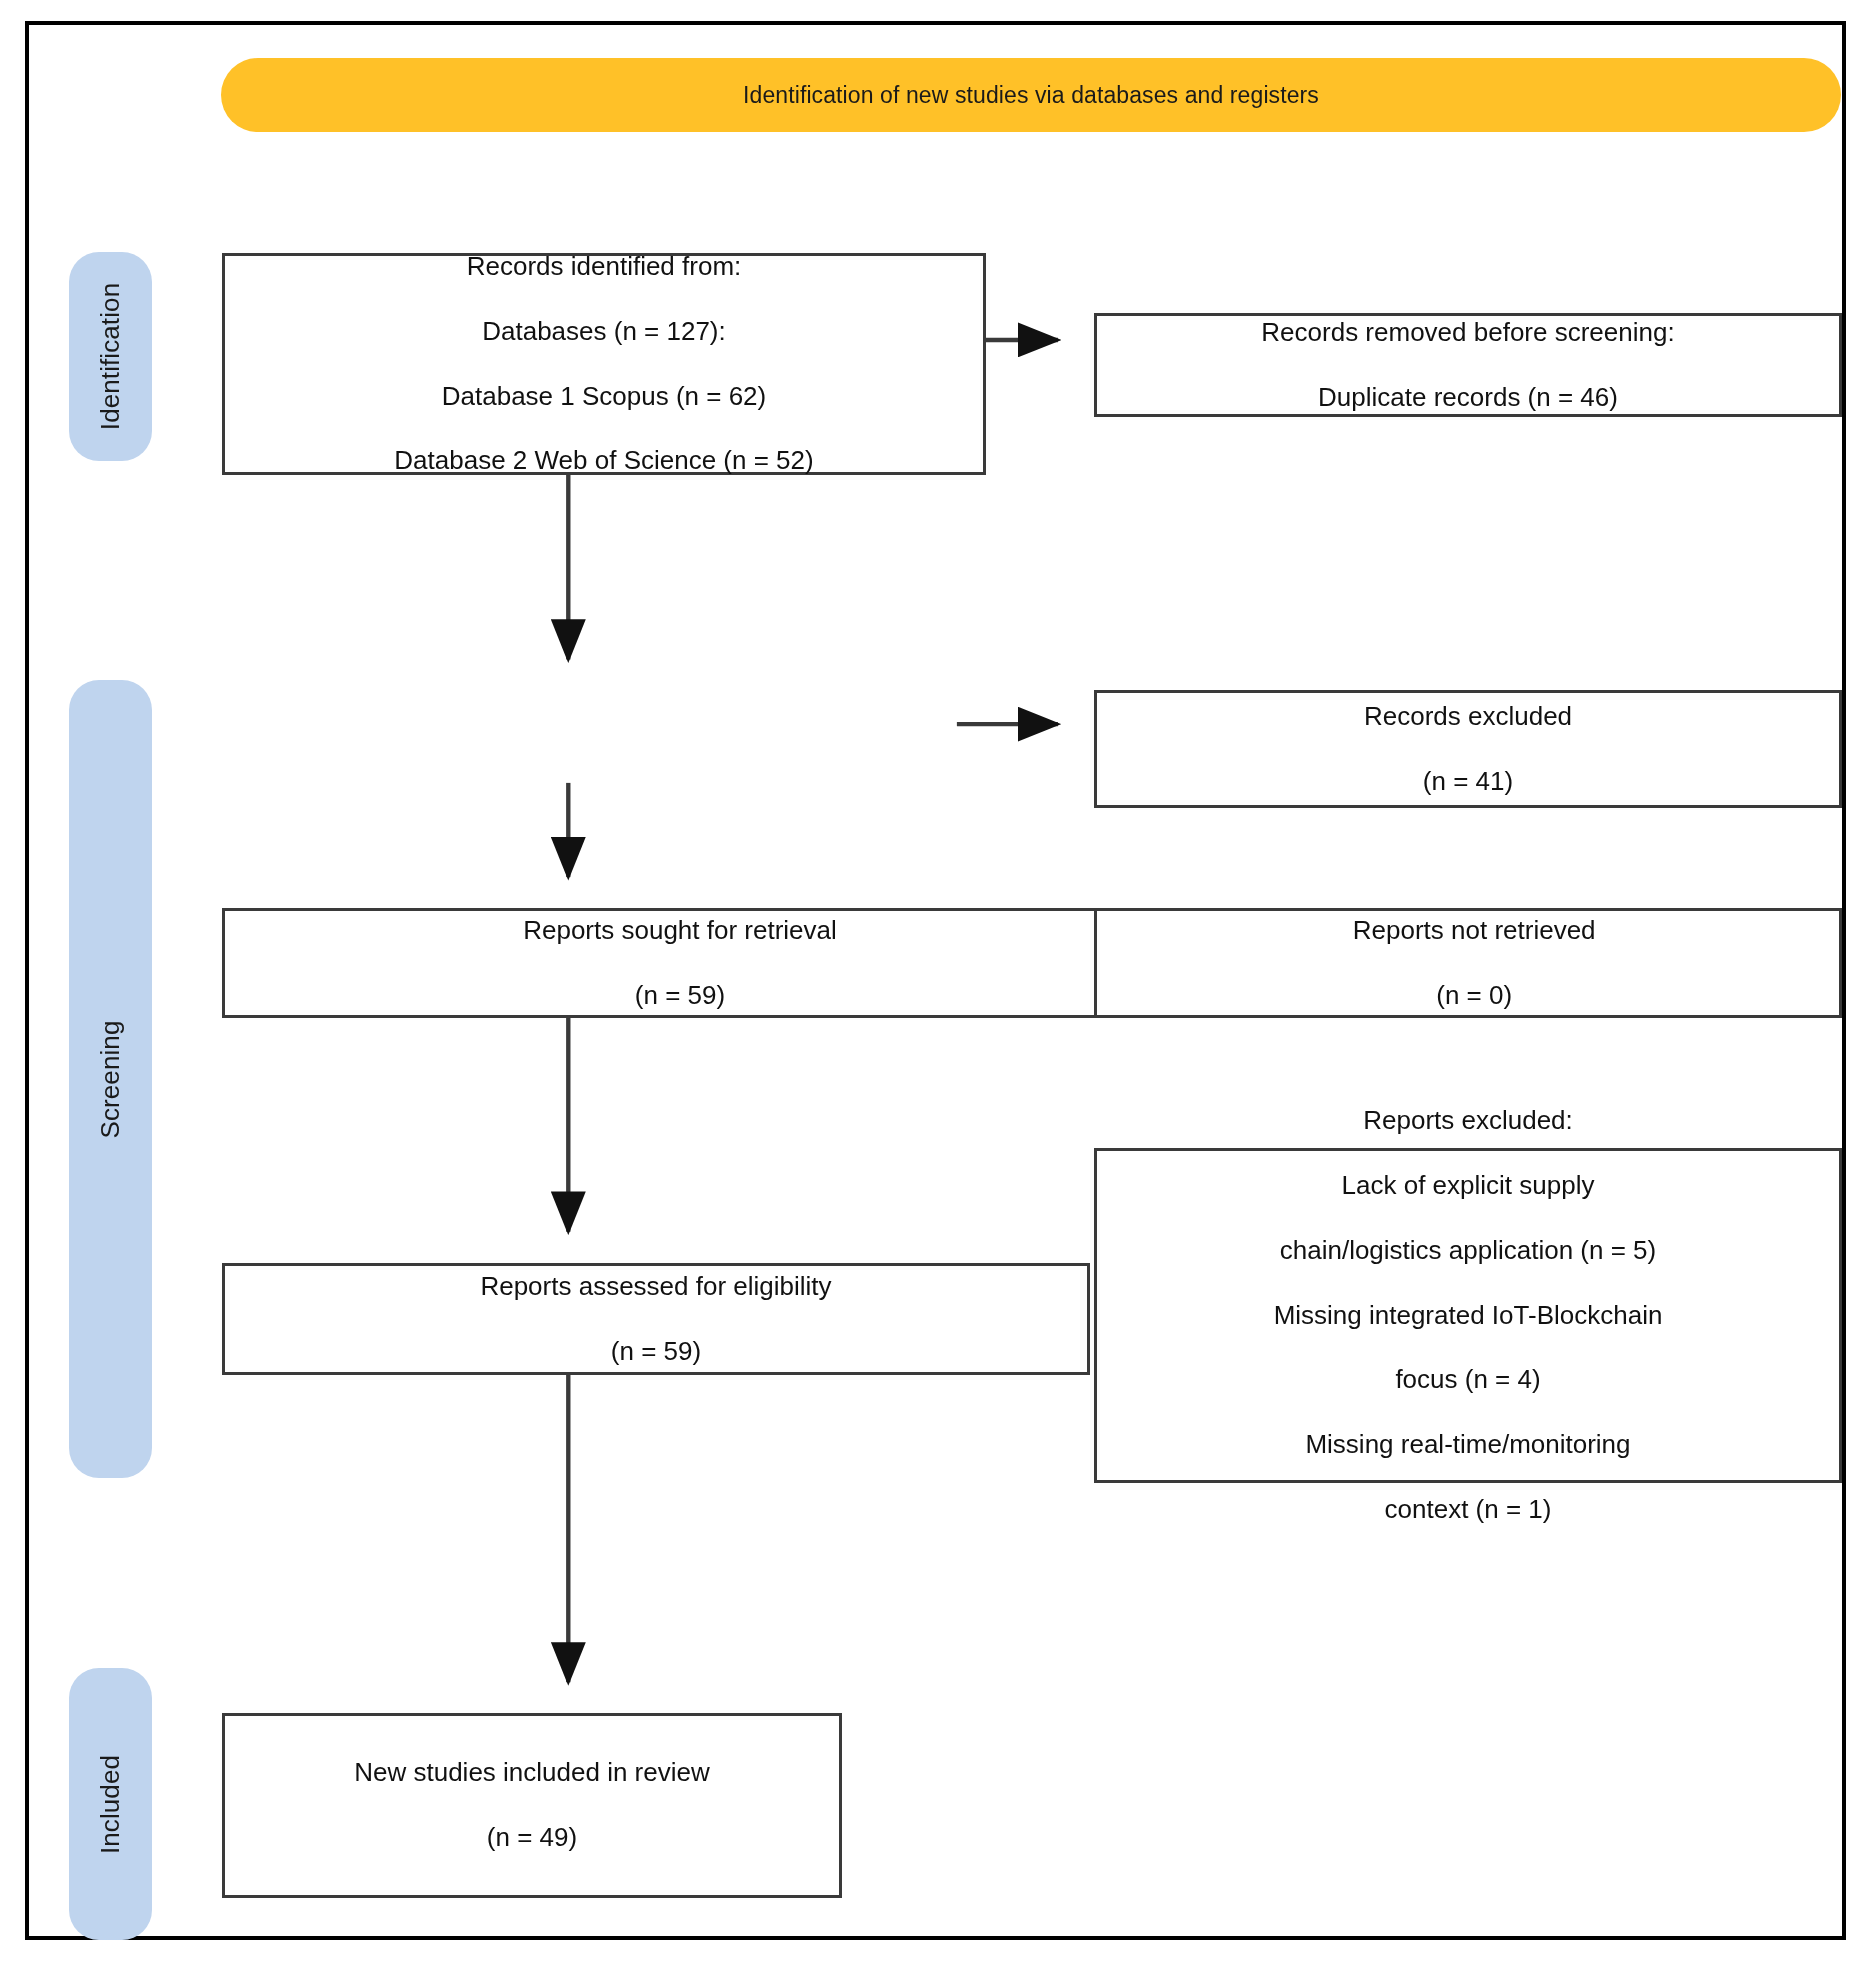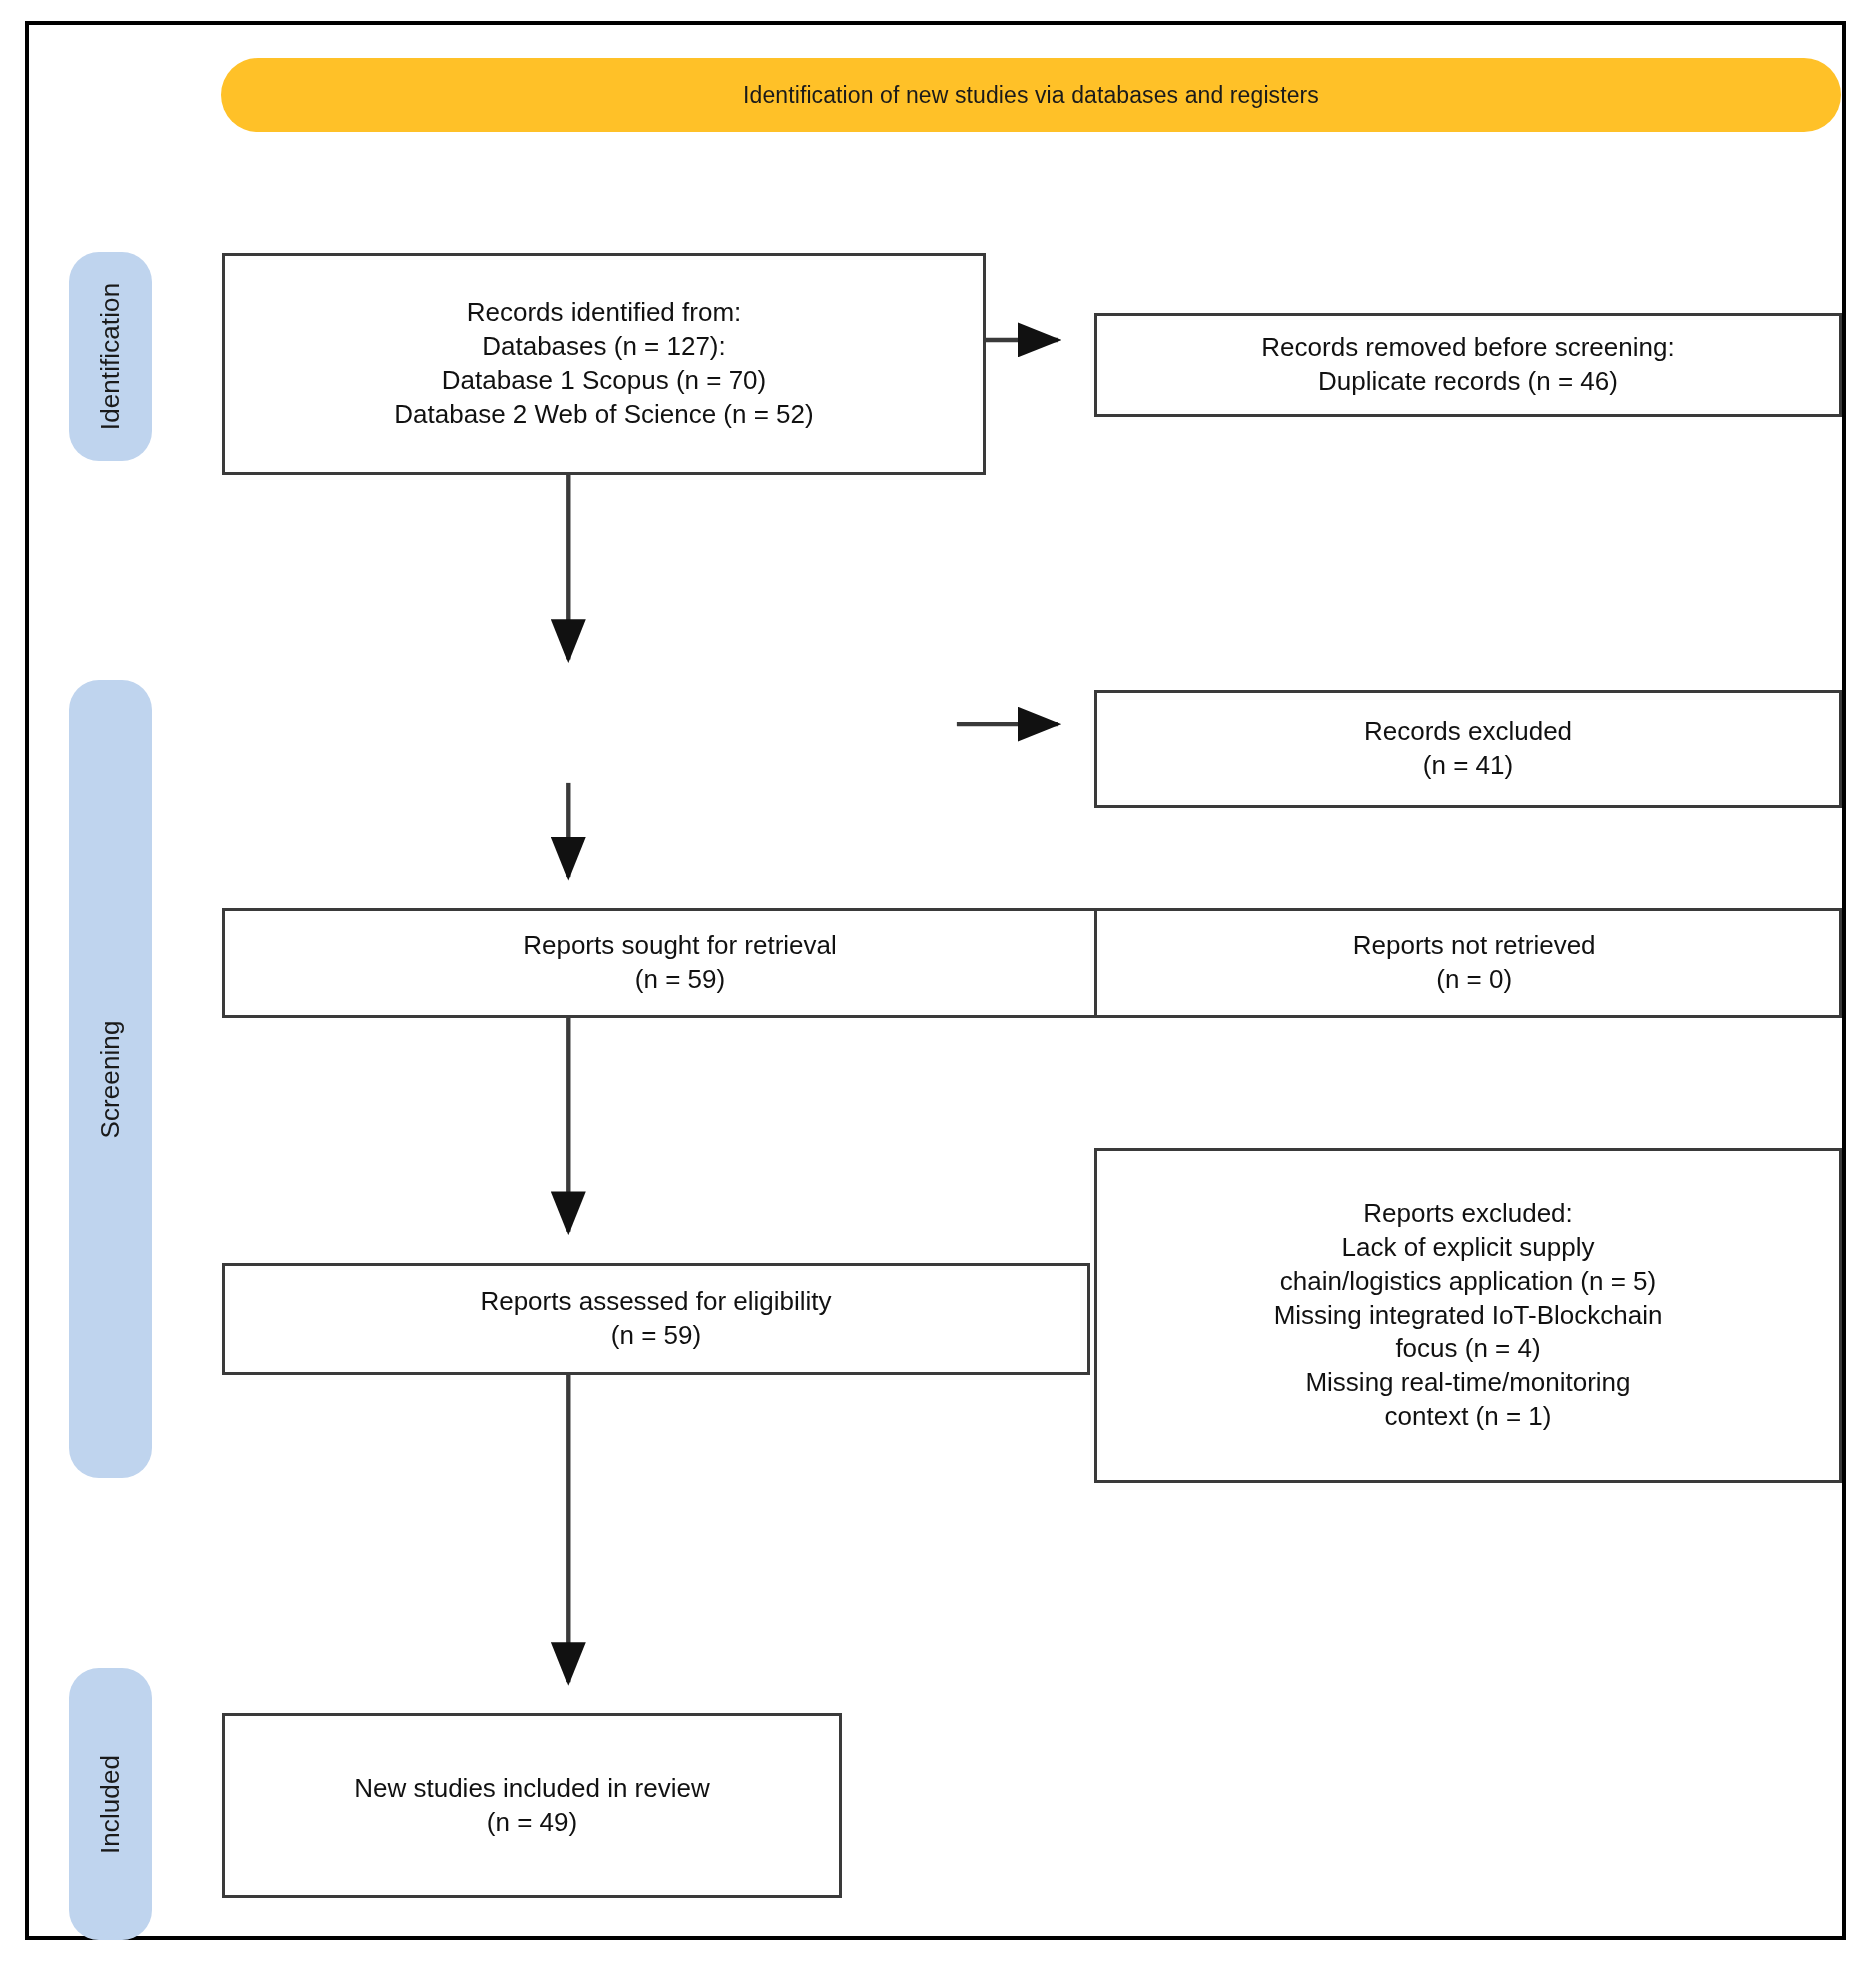--- a/index.html
+++ b/index.html
@@ -72,20 +72,21 @@
     box-sizing: border-box;
     display: flex;
     flex-direction: column;
     align-items: center;
     justify-content: center;
     padding: 4.9px 12.6px;
     font-size: 26px;
     line-height: 1.30;
     color: #111111;
     text-align: center;
+    gap: 31px;
   }
   .box .line { display: block; white-space: nowrap; }
 
   
   #box-identified      { left: 193px;  top: 228px;  width: 764px; height: 222px; }
   #box-removed         { left: 1065px; top: 288px;  width: 748px; height: 104px; }
   #box-screened        { left: 193px;  top: 665px; width: 764px; height: 118px; }
   #box-excluded        { left: 1065px; top: 665px; width: 748px; height: 118px; }
   #box-sought          { left: 193px;  top: 883px; width: 916px; height: 110px; text-align: right; }
   #box-notretrieved    { left: 1065px; top: 883px; width: 748px; height: 110px; padding-left: 25px; }
@@ -136,21 +137,21 @@
     <div class="stage-pill" id="pill-screening">
       <span class="stage-label">Screening</span>
     </div>
     <div class="stage-pill" id="pill-included">
       <span class="stage-label">Included</span>
     </div>
 
     <div class="box" id="box-identified">
       <span class="line">Records identified from:</span>
       <span class="line">Databases (n = 127):</span>
-      <span class="line">Database 1 Scopus (n = 70)</span>
+      <span class="line">Database 1 Scopus (n = 62)</span>
       <span class="line">Database 2 Web of Science (n = 52)</span>
     </div>
 
     <div class="box" id="box-removed">
       <span class="line">Records removed before screening:</span>
       <span class="line">Duplicate records (n = 46)</span>
     </div>
 
 
     <div class="box" id="box-excluded">

